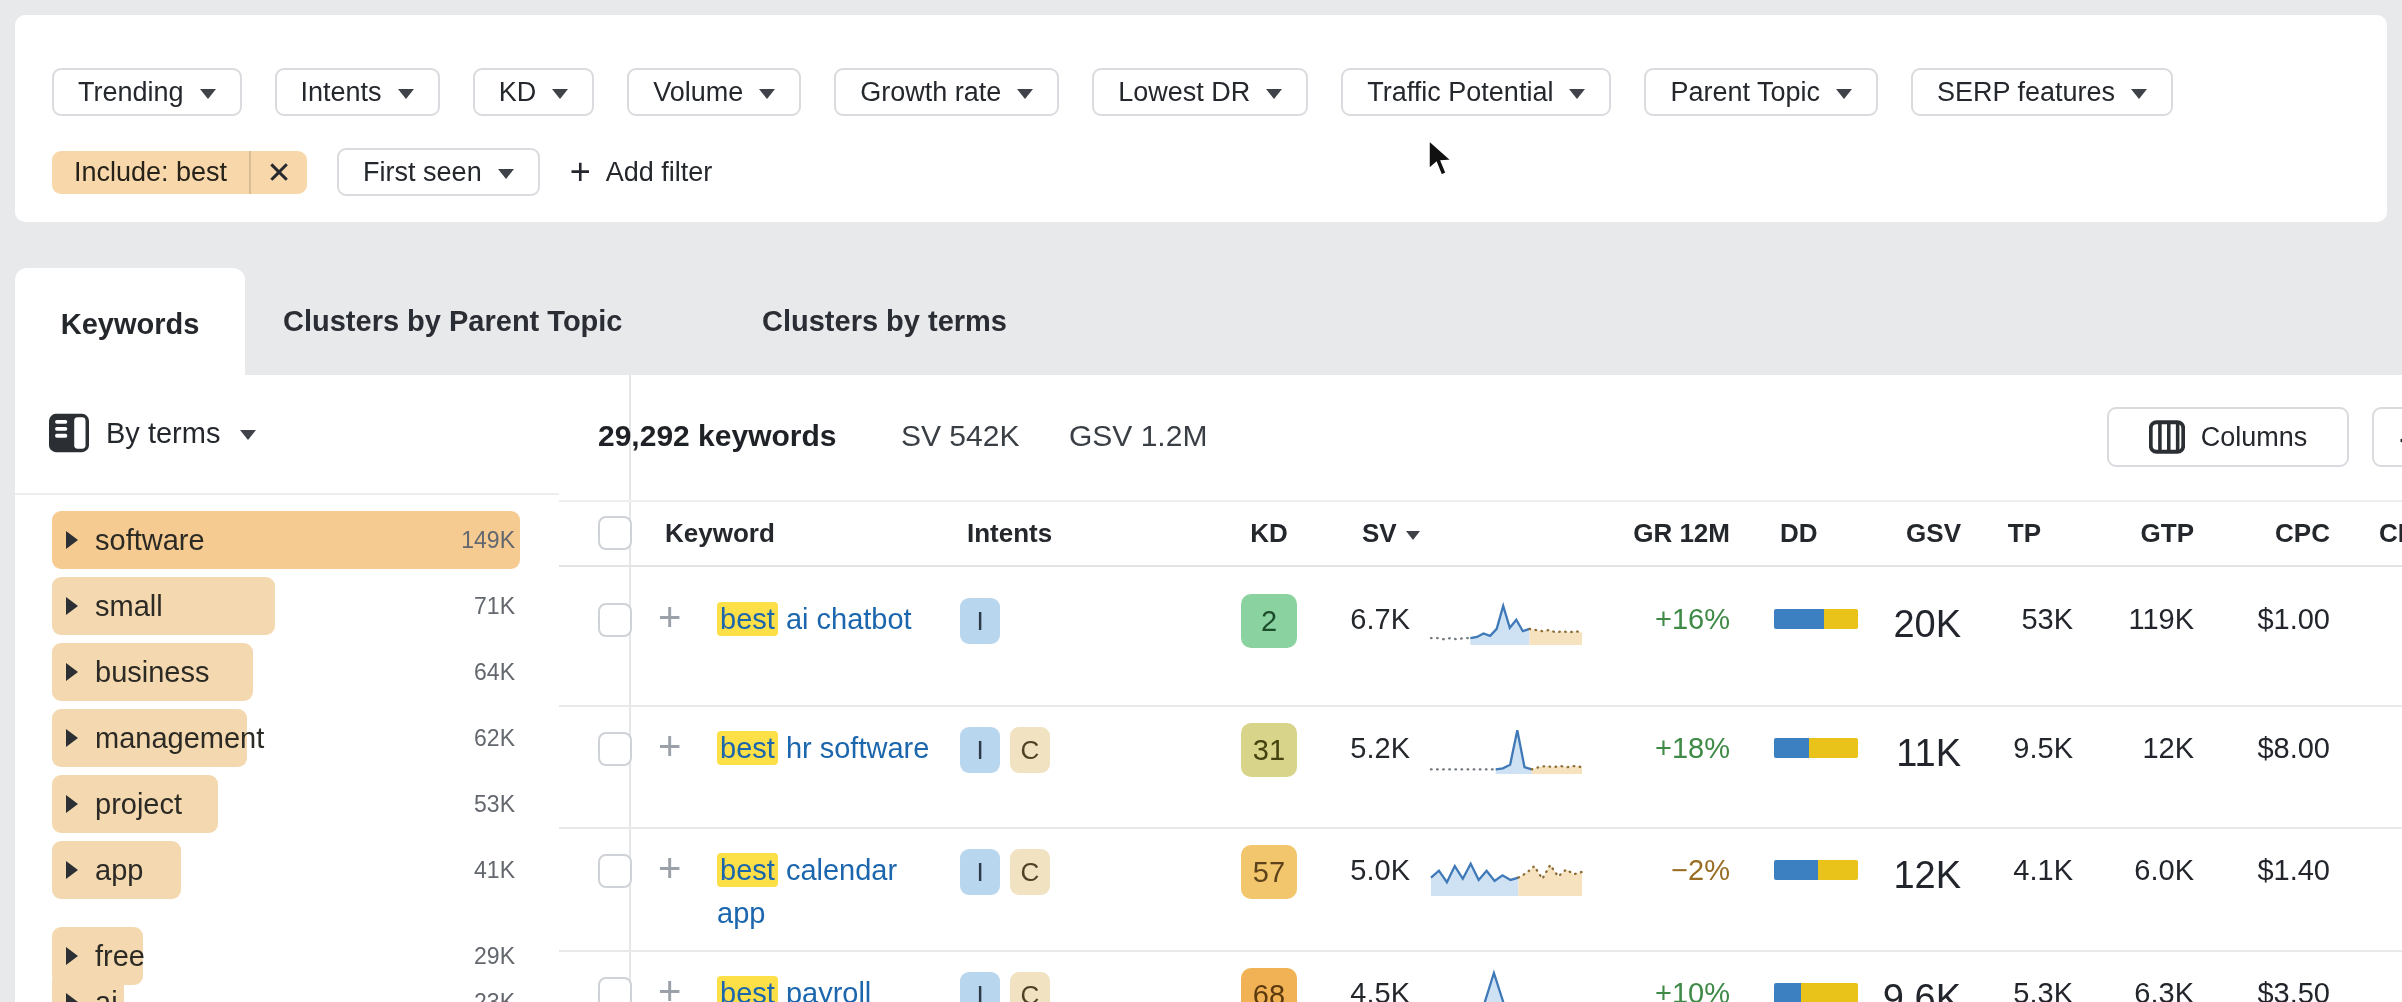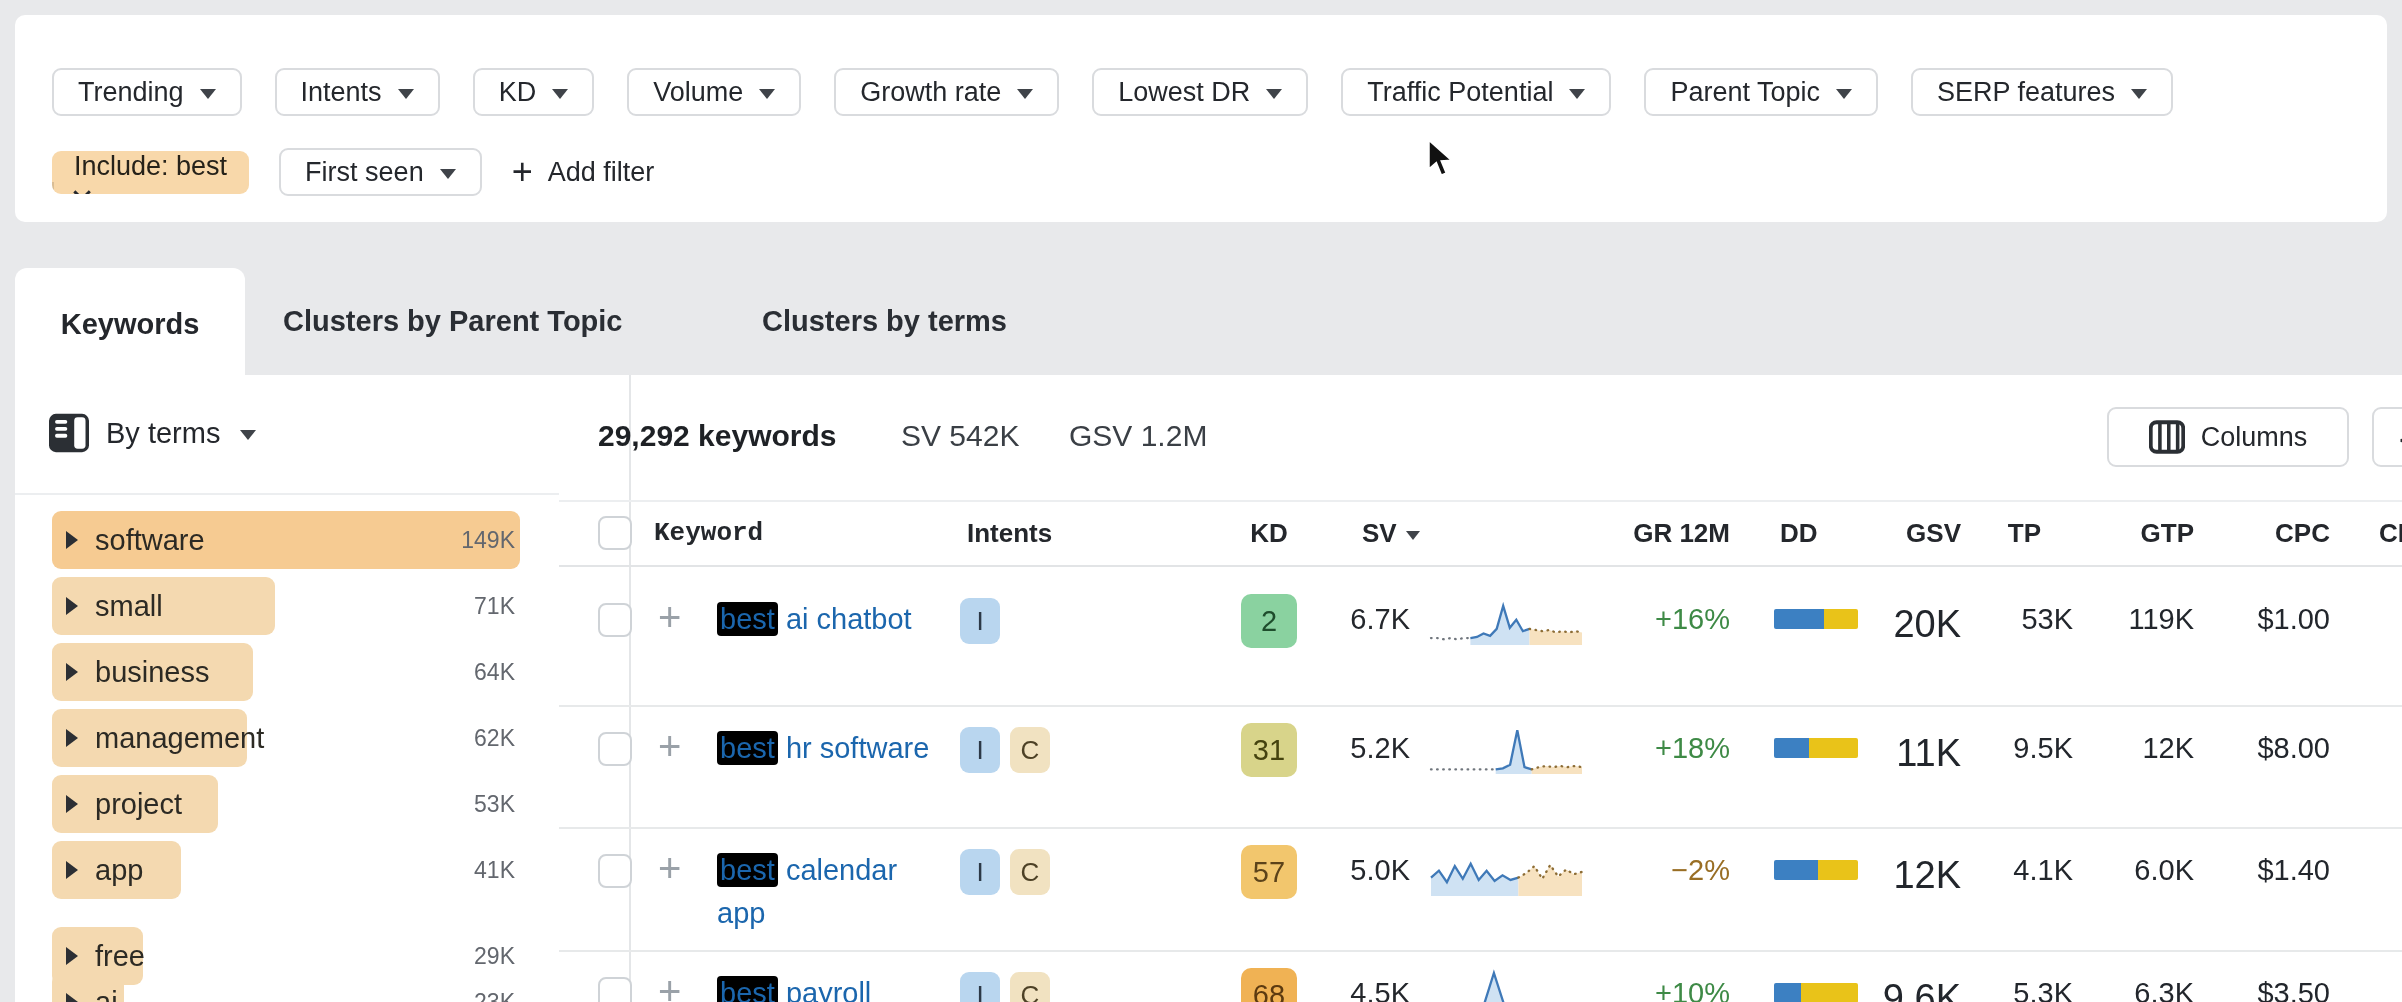--- a/index.html
+++ b/index.html
@@ -6,21 +6,21 @@
   body { font-family:"Liberation Sans","DejaVu Sans",sans-serif; background:#e8e9eb; }
   .page { position:relative; width:2402px; height:1002px; overflow:hidden; background:#e8e9eb; color:#22262c; }
 
   
   .filter-card { position:absolute; left:15px; top:15px; width:2372px; height:207px; background:#fff; border-radius:10px; }
   .frow1 { position:absolute; left:37px; top:53px; display:flex; gap:33px; }
   .frow2 { position:absolute; left:37px; top:133px; display:flex; gap:30px; align-items:center; }
   .btn { display:flex; align-items:center; gap:16px; height:48px; padding:0 24px; background:#fff;
          border:2px solid #d9dbde; border-radius:9px; font-size:27px; color:#24272c; cursor:pointer; white-space:nowrap; }
   .caret { width:0; height:0; border-left:8px solid transparent; border-right:8px solid transparent; border-top:10px solid #3f4349; margin-top:3px; }
-  .chip { display:flex; align-items:stretch; height:43px; background:#f8d8aa; border-radius:9px; overflow:hidden;flex-direction:column; }
+  .chip { display:flex; align-items:stretch; height:43px; background:#f8d8aa; border-radius:9px; overflow:hidden; }
   .chip-label { display:flex; align-items:center; padding:0 22px; font-size:27px; color:#26221a; }
   .chip-x { display:flex; align-items:center; justify-content:center; width:58px; border-left:2px solid rgba(0,0,0,.12);
             font-size:30px; font-weight:700; color:#26292e; cursor:pointer; }
   .add-filter { display:flex; align-items:center; gap:15px; font-size:27px; color:#24272c; cursor:pointer; }
   .plus-glyph { font-size:36px; font-weight:400; color:#24272c; line-height:30px; }
 
   
   .tab-active { position:absolute; left:15px; top:268px; width:230px; height:112px; background:#fff; border-radius:12px 12px 0 0;
                 display:flex; align-items:center; justify-content:center; font-size:29px; font-weight:700; color:#24272c; cursor:pointer; }
   .tab { position:absolute; top:268px; height:107px; display:flex; align-items:center; font-size:29px; font-weight:700; color:#2a2e34; cursor:pointer; }
@@ -51,42 +51,42 @@
   .stat-gsv { position:absolute; left:510px; top:44px; font-size:30px; color:#3a3f45; }
   .columns-btn { position:absolute; left:1548px; top:32px; width:242px; height:60px; border:2px solid #d9dbde; border-radius:9px;
                  background:#fff; display:flex; align-items:center; justify-content:center; gap:16px; font-size:27px; color:#24272c; cursor:pointer; }
   .code-btn { position:absolute; left:1813px; top:32px; width:90px; height:60px; border:2px solid #d9dbde; border-radius:9px;
               background:#fff; display:flex; align-items:center; padding-left:26px; font-size:32px; font-weight:700; color:#24272c; cursor:pointer; }
   .main-divider { position:absolute; left:0; top:125px; width:2000px; height:2px; background:#eceef0; }
 
   .thead { position:absolute; left:0; top:127px; width:2000px; height:65px; border-bottom:2px solid #e2e4e6; font-weight:700; font-size:26px; color:#24272c; }
   .thead > div { position:absolute; top:16px; }
   .h-cb { left:39px; top:14px !important; width:34px; height:34px; border:2px solid #cfd3d7; border-radius:8px; background:#fff; cursor:pointer; }
-  .h-keyword { left:95px;font-family:Liberation Mono, monospace; } .h-intents { left:408px; }
+  .h-keyword { left:106px; } .h-intents { left:408px; }
   .h-kd { left:682px; width:56px; text-align:center; }
   .h-sv { left:803px; display:flex; align-items:center; gap:9px; cursor:pointer; }
   .h-sv .caret { border-left-width:7px; border-right-width:7px; border-top-width:9px; }
   .h-gr { left:1050px; width:121px; text-align:right; }
   .h-dd { left:1221px; }
   .h-gsv { left:1300px; width:102px; text-align:right; }
   .h-tp { left:1388px; width:94px; text-align:right; }
   .h-gtp { left:1530px; width:105px; text-align:right; }
   .h-cpc { left:1670px; width:101px; text-align:right; }
   .h-cps { left:1820px; }
 
   .trow { position:absolute; left:0; width:2000px; --l1:25px; }
   .trow + .trow { border-top:2px solid #e7e9ea; }
   .r0 { top:192px; height:138px; --l1:36px; }
   .r1 { top:330px; height:122px; }
   .r2 { top:452px; height:123px; }
   .r3 { top:575px; height:130px; }
   .cb { position:absolute; left:39px; top:var(--l1); width:34px; height:34px; border:2px solid #cfd3d7; border-radius:8px; background:#fff; cursor:pointer; }
   .rplus { position:absolute; left:99px; top:calc(var(--l1) - 8px); font-size:40px; color:#9aa1a8; cursor:pointer; }
   .kw { position:absolute; left:158px; top:calc(var(--l1) - 5px); width:215px; font-size:29px; line-height:43px; color:#1b66ad; cursor:pointer; }
-  .kw .hl { background:#000000; border-radius:4px; padding:1px 3px; }
+  .kw .hl { background:#fde047; border-radius:4px; padding:1px 3px; }
   .intents { position:absolute; left:401px; top:calc(var(--l1) - 5px); display:flex; gap:10px; }
   .ibadge { width:40px; height:46px; border-radius:9px; display:flex; align-items:center; justify-content:center; font-size:26px; }
   .i-I { background:#b9d6ef; color:#2c3947; } .i-C { background:#f1e2c1; color:#4d4126; }
   .kd { position:absolute; left:682px; top:calc(var(--l1) - 9px); width:56px; height:54px; border-radius:10px;
         display:flex; align-items:center; justify-content:center; font-size:29px; }
   .kd-green { background:#8ad2a0; color:#1e4d2c; } .kd-olive { background:#d8d48a; color:#45430f; }
   .kd-amber { background:#f2c66d; color:#5c431a; } .kd-orange { background:#f0b254; color:#5c3a10; }
   .sv  { position:absolute; left:750px; top:var(--l1); width:101px; text-align:right; font-size:29px; color:#24272c; }
   .spark { position:absolute; left:870px; top:calc(var(--l1) - 14px); width:155px; height:62px; }
   .gr  { position:absolute; left:1050px; top:var(--l1); width:121px; text-align:right; font-size:29px; }

